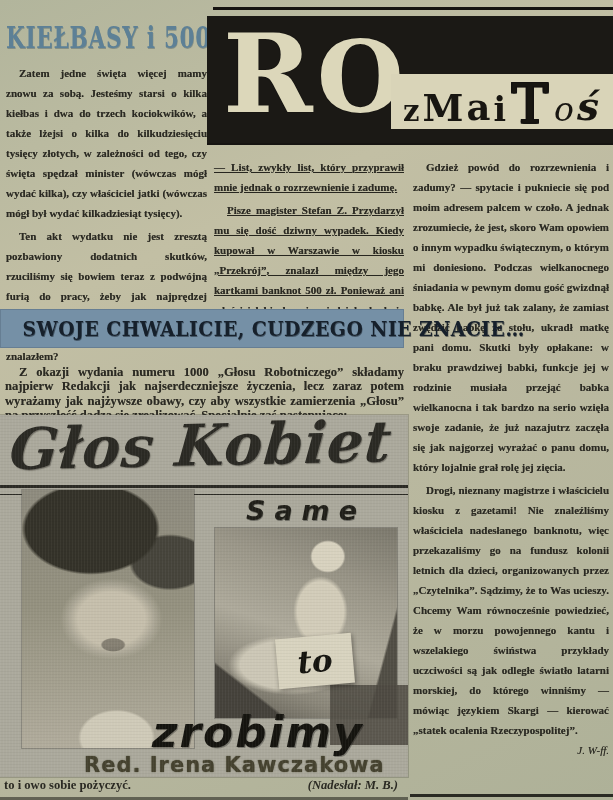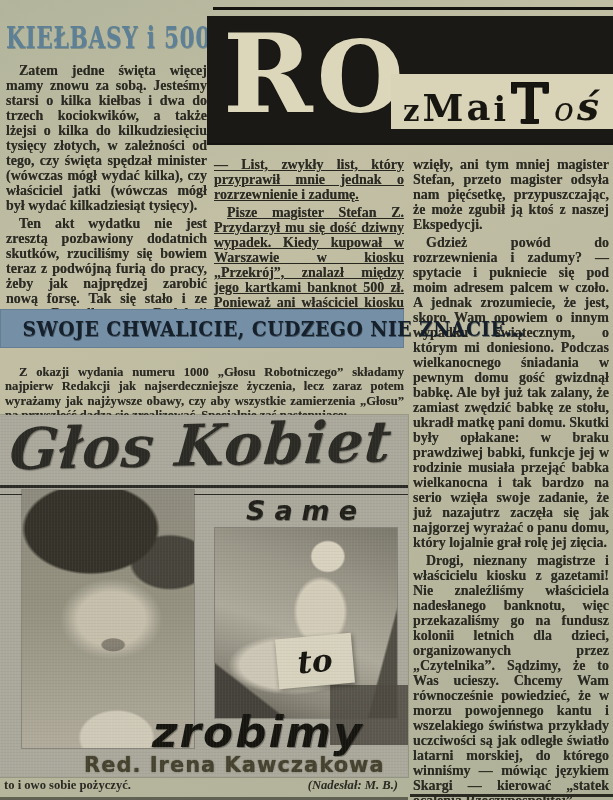--- a/index.html
+++ b/index.html
@@ -16,21 +16,21 @@
   .abs{position:absolute;}
   
   .art-left{left:6px;top:20px;width:201px;}
   .art-left h1{
     margin:0 0 8px 0;font-family:"DejaVu Serif",serif;font-weight:bold;
     font-size:30px;color:var(--headline);white-space:nowrap;
     transform:scaleX(.72);transform-origin:left center;letter-spacing:1px;
     text-shadow:.6px .6px 0 rgba(40,70,90,.35);
   }
   .colcopy p{
-    margin:0 0 3px 0;font-size:14px;line-height:15px;font-weight:bold;
+    margin:0 0 3px 0;font-size:11px;line-height:20px;font-weight:bold;
     text-align:justify;text-indent:13px;color:#2b2a23;
     text-shadow:0 0 .4px rgba(35,34,28,.55);
   }
   .colcopy p.noindent{text-indent:0;}
   
   .mast-topline{left:213px;top:7px;width:400px;height:3px;background:#161411;}
   .masthead{
     left:207px;top:16px;width:406px;height:127px;background:var(--masthead_bg);
     box-shadow:0 2px 0 #161411;
   }
@@ -170,21 +170,20 @@
     <span class="ls">ś</span>
   </div>
 </div>
 
 <section class="abs col-mid colcopy">
   <p class="noindent">— List, zwykły list, który przyprawił mnie jednak o rozrzewnienie i zadumę.</p>
   <p>Pisze magister Stefan Z. Przydarzył mu się dość dziwny wypadek. Kiedy kupował w Warszawie w kiosku „Przekrój”, znalazł między jego kartkami banknot 500 zł. Ponieważ ani właściciel kiosku nie wiedział, skąd się te pieniądze</p>
 </section>
 
 <section class="abs col-right colcopy">
-  <p class="noindent">wzięły, ani tym mniej magister Stefan, przeto magister odsyła nam pięćsetkę, przypuszczając, że może zgubił ją ktoś z naszej Ekspedycji.</p>
   <p>Gdzież powód do rozrzewnienia i zadumy? — spytacie i pukniecie się pod moim adresem palcem w czoło. A jednak zrozumiecie, że jest, skoro Wam opowiem o innym wypadku świątecznym, o którym mi doniesiono. Podczas wielkanocnego śniadania w pewnym domu gość gwizdnął babkę. Ale był już tak zalany, że zamiast zwędzić babkę ze stołu, ukradł matkę pani domu. Skutki były opłakane: w braku prawdziwej babki, funkcje jej w rodzinie musiała przejąć babka wielkanocna i tak bardzo na serio wzięła swoje zadanie, że już nazajutrz zaczęła się jak najgorzej wyrażać o panu domu, który lojalnie grał rolę jej zięcia.</p>
   <p><span>Drogi, nieznany magistrze i właścicielu kiosku z gazetami! Nie znaleźliśmy właściciela nadesłanego banknotu, więc przekazaliśmy go na fundusz kolonii letnich dla dzieci, organizowanych przez „Czytelnika”. Sądzimy, że to Was ucieszy. Chcemy Wam równocześnie powiedzieć, że w morzu powojennego kantu i wszelakiego świństwa przykłady uczciwości są jak odległe światło latarni morskiej, do którego winniśmy — mówiąc językiem Skargi — kierować „statek ocalenia Rzeczypospolitej”.</span><span class="sig">J. W-ff.</span></p>
 </section>
 
 <div class="abs banner">
   <span class="btxt">SWOJE CHWALICIE, CUDZEGO NIE ZNACIE…</span>
 </div>
 
 <p class="abs intro">Z okazji wydania numeru 1000 „Głosu Robotniczego” składamy najpierw Redakcji jak najserdeczniejsze życzenia, lecz zaraz potem wyrażamy jak najżywsze obawy, czy aby wszystkie zamierzenia „Głosu” na przyszłość dadzą się zrealizować. Specjalnie zaś następujące:</p>
 

